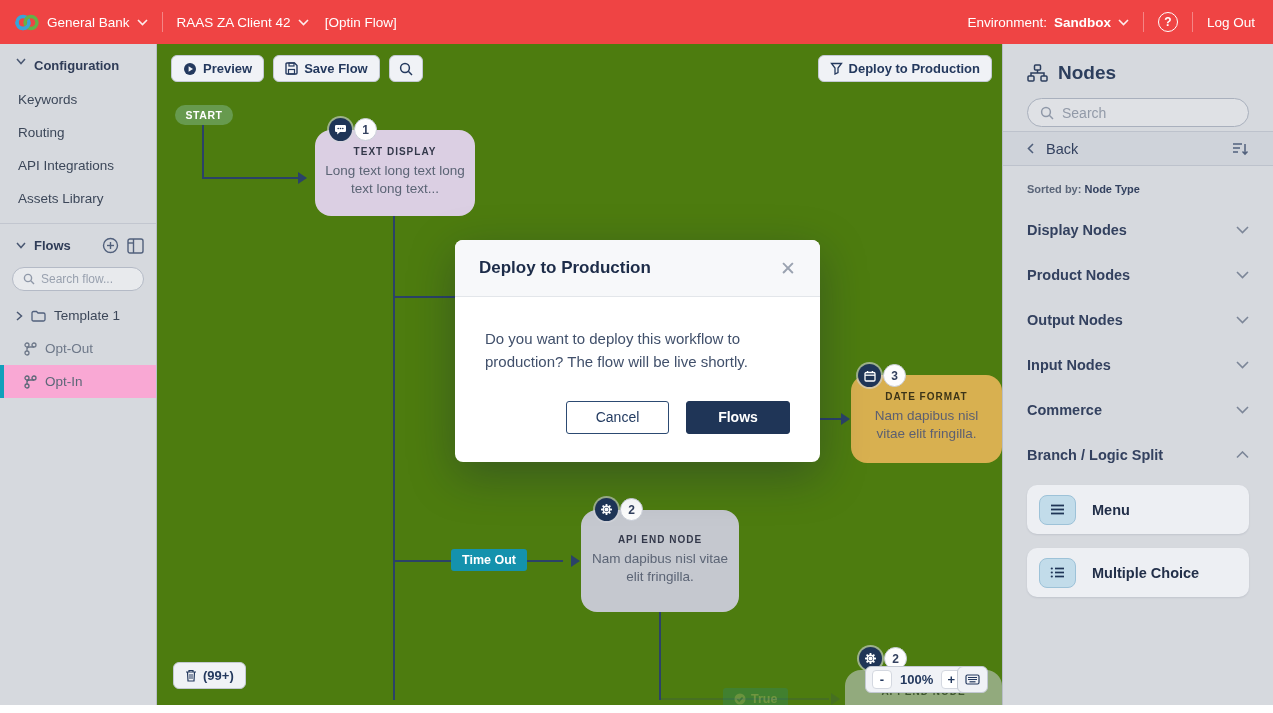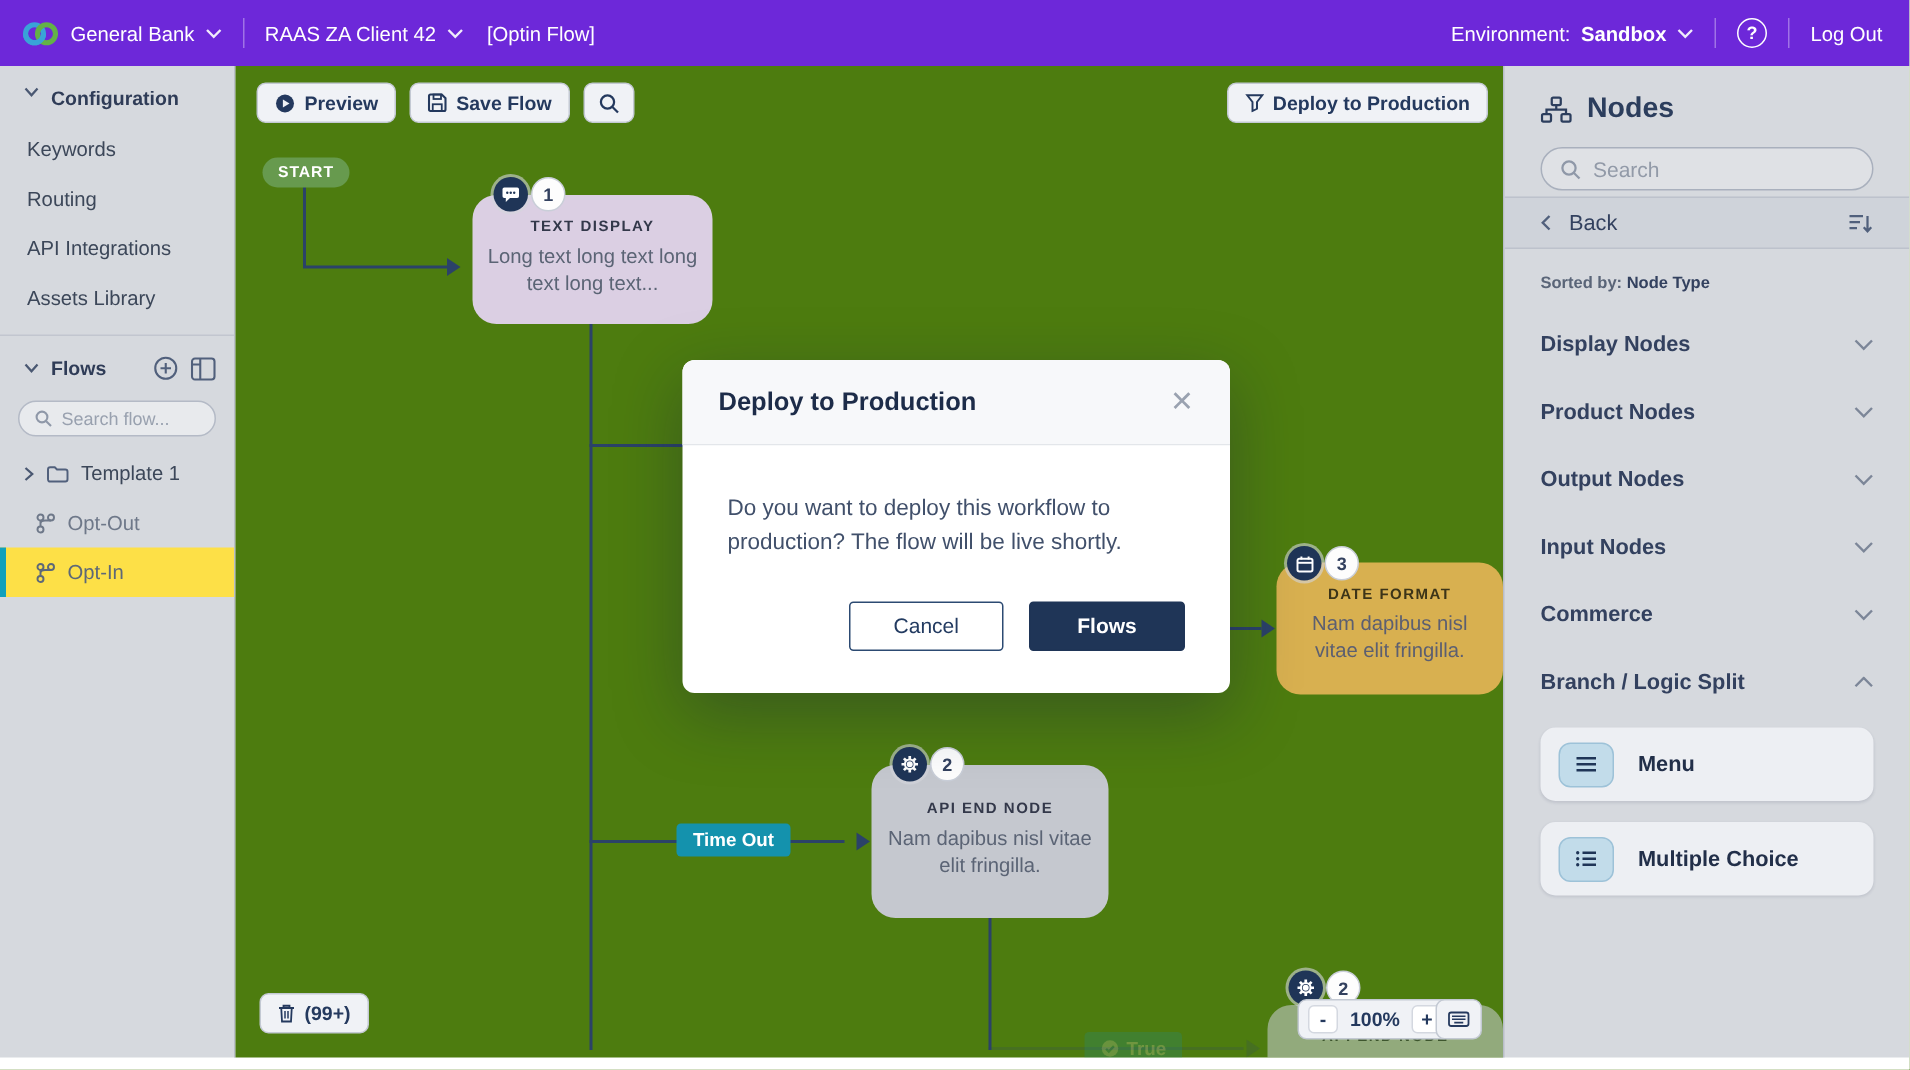--- a/index.html
+++ b/index.html
@@ -1,20 +1,20 @@
 <!DOCTYPE html>
 <html><head>
 <meta charset="utf-8">
 <style>
   * { margin:0; padding:0; box-sizing:border-box; font-family:"Liberation Sans", sans-serif; }
   html,body { width:1273px; height:713px; background:#fff; overflow:hidden; }
   .app { width:1273px; height:705px; display:flex; flex-direction:column; }
 
   
-  .topbar { height:44px; background:#6d28d9; color:#fff; display:flex; align-items:center; padding:0 18px 0 14px; flex-shrink:0; }
+  .topbar { height:44px; background:#ef4444; color:#fff; display:flex; align-items:center; padding:0 18px 0 14px; flex-shrink:0; }
   .topbar .seg { display:flex; align-items:center; gap:7px; font-size:13.5px; }
   .tb-divider { width:1px; height:20px; background:rgba(255,255,255,.35); margin:0 14px; }
   .chev { opacity:.9; }
   .topbar .spacer { flex:1; }
   .tb-link { cursor:pointer; }
   .help-circle { width:20px; height:20px; border:1.6px solid #fff; border-radius:50%; display:flex; align-items:center; justify-content:center; font-size:12px; font-weight:700; }
 
   
   .content { flex:1; display:flex; min-height:0; }
 
@@ -23,21 +23,21 @@
   .lsb-head { display:flex; align-items:flex-start; gap:8px; padding:14px 16px 10px 16px; font-size:13px; font-weight:700; color:#2f3c57; }
   .lsb-item { padding:9px 16px 9px 18px; cursor:pointer; }
   .lsb-sep { height:1px; background:#c2c6cf; margin-top:8px; }
   .flows-head { display:flex; align-items:center; gap:8px; padding:13px 12px 9px 16px; font-size:13px; font-weight:700; color:#2f3c57; }
   .flows-head .grow { flex:1; }
   .search-pill { display:flex; align-items:center; gap:6px; margin:4px 12px 8px 12px; height:24px; border:1px solid #b4bac6; border-radius:13px; padding:0 10px; background:rgba(255,255,255,.45); }
   .search-pill input { border:none; outline:none; background:transparent; width:90px; font-size:12px; color:#57606f; }
   .search-pill input::placeholder { color:#99a1af; }
   .tree-row { display:flex; align-items:center; gap:8px; padding:9px 10px 9px 16px; cursor:pointer; }
   .flow-row { display:flex; align-items:center; gap:8px; padding:9px 10px 9px 24px; color:#6e7889; cursor:pointer; position:relative; }
-  .flow-row.selected { background:#fde047; color:#5d6878; }
+  .flow-row.selected { background:#f9a8d4; color:#5d6878; }
   .flow-row.selected::before { content:""; position:absolute; left:0; top:0; bottom:0; width:4px; background:#12a0bb; }
 
   
   .canvas { position:relative; width:845px; height:661px; background:#4d7c0f; flex-shrink:0; overflow:hidden; }
   .btn-light { display:inline-flex; align-items:center; gap:6px; background:#f0f2f6; border:1px solid #c3c9d3; border-radius:6px; height:27px; padding:0 11px; font-size:13px; font-weight:700; color:#24395e; cursor:pointer; }
   .canvas-toolbar { position:absolute; left:14px; top:11px; display:flex; gap:9px; z-index:5; }
   .deploy-btn { position:absolute; right:10px; top:11px; z-index:5; }
 
   .line { position:absolute; background:#2b4268; }
   .arrow-r { position:absolute; width:0; height:0; border-top:6px solid transparent; border-bottom:6px solid transparent; border-left:9px solid #2b4268; }

